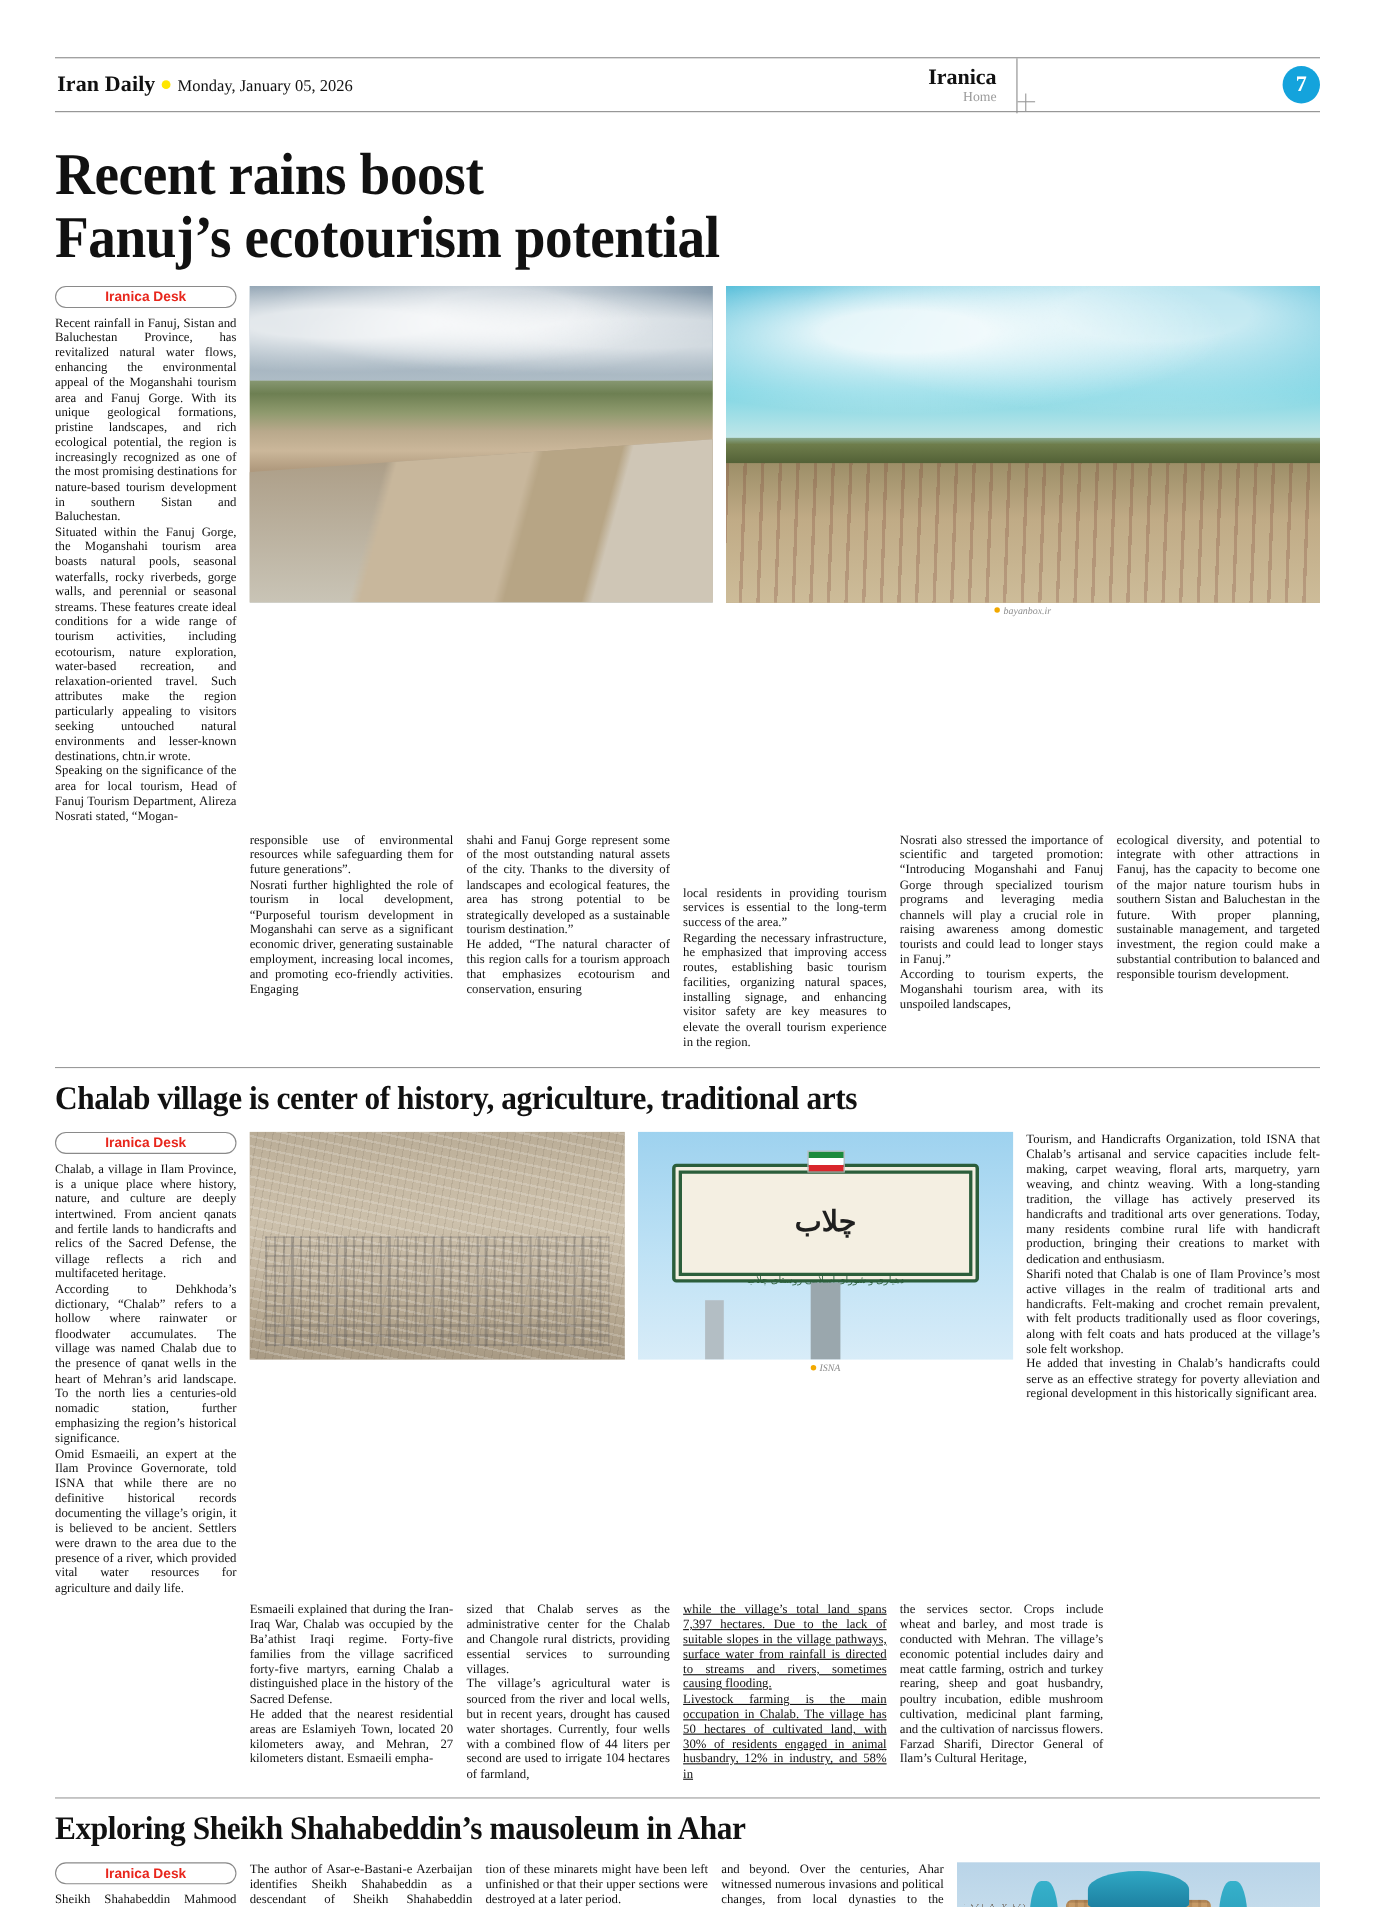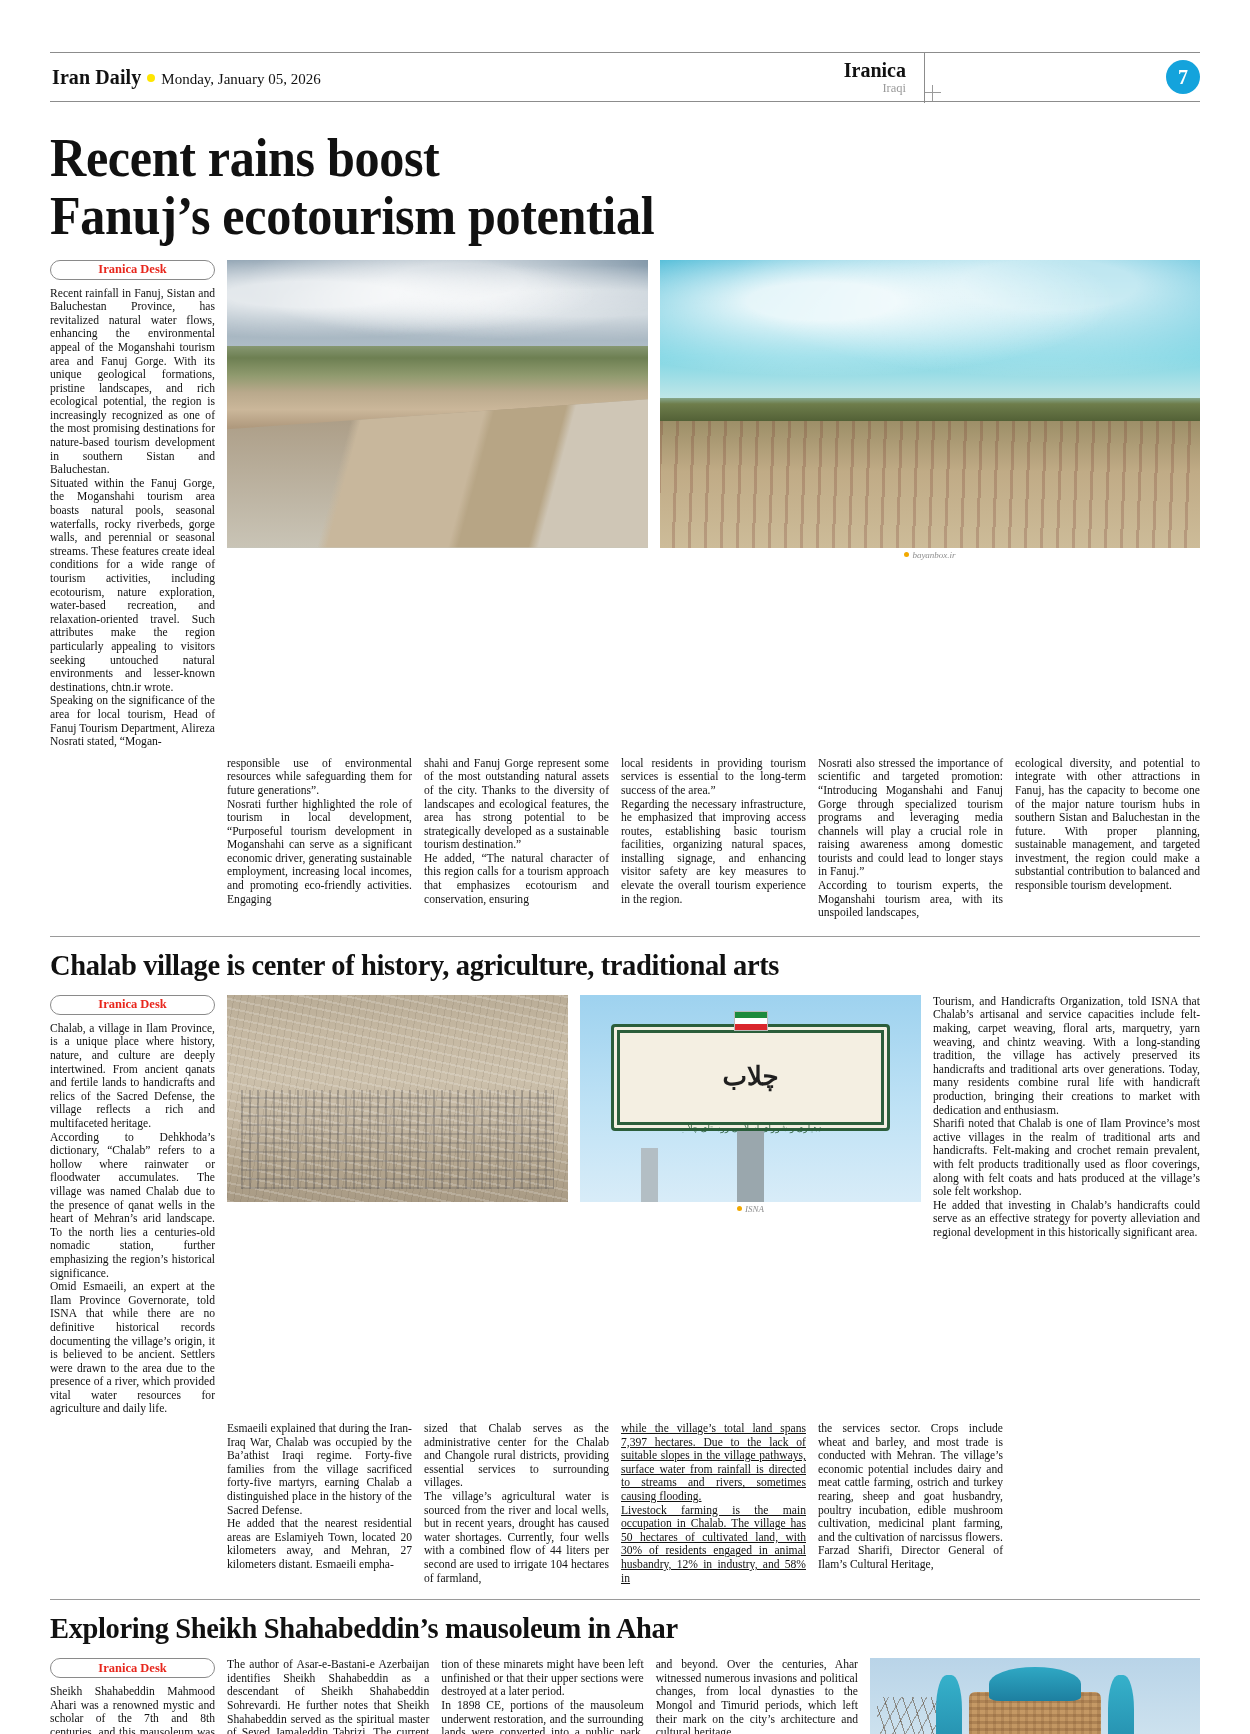--- a/index.html
+++ b/index.html
@@ -74,21 +74,21 @@
   }
 
   
   .desk-pill {
     border: 1px solid #8a8a8a;
     border-radius: 14px;
     height: 20px;
     display: flex; align-items: center; justify-content: center;
     color: #E8261C; font-weight: bold; font-size: 12.5px;
     margin-bottom: 7px;
-    font-family: Liberation Serif, serif;
+    font-family: Liberation Sans, sans-serif;
   }
 
   
   .col-text {
     font-size: 11.6px;
     line-height: 13.6px;
     text-align: justify;
     hyphens: auto;
     -webkit-hyphens: auto;
   }
@@ -210,21 +210,21 @@
   <div class="crop-mark"></div>
 
   <div class="masthead">
     <div class="mast-left">
       <span class="mast-brand">Iran Daily</span>
       <span class="dot-yellow"></span>
       <span class="mast-date">Monday, January 05, 2026</span>
     </div>
     <div class="mast-center">
       <div class="mast-section">Iranica</div>
-      <div class="mast-sub">Iraqi</div>
+      <div class="mast-sub">Home</div>
     </div>
     <div class="page-badge">7</div>
   </div>
 
   <div>
     <div class="headline headline-main">
       <div>Recent rains boost</div>
       <div>Fanuj’s ecotourism potential</div>
     </div>
 
@@ -249,21 +249,21 @@
         </div>
       </div>
     </div>
 
     <div style="display:flex; gap:12px; margin-top:8px;">
       <div style="width:165px; flex:0 0 165px;"></div>
       <div class="col-text" style="flex:1; white-space:pre-line;">responsible use of environmental resources while safeguarding them for future generations”.
 Nosrati further highlighted the role of tourism in local development, “Purposeful tourism development in Moganshahi can serve as a significant economic driver, generating sustainable employment, increasing local incomes, and promoting eco-friendly activities. Engaging</div>
       <div class="col-text" style="flex:1; white-space:pre-line;">shahi and Fanuj Gorge represent some of the most outstanding natural assets of the city. Thanks to the diversity of landscapes and ecological features, the area has strong potential to be strategically developed as a sustainable tourism destination.”
 He added, “The natural character of this region calls for a tourism approach that emphasizes ecotourism and conservation, ensuring</div>
-      <div class="col-text" style="flex:1; white-space:pre-line;">local residents in providing tourism services is essential to the long-term success of the area.”
+      <div class="col-text" style="flex:1; white-space:pre-line;margin-top:48px;">local residents in providing tourism services is essential to the long-term success of the area.”
 Regarding the necessary infrastructure, he emphasized that improving access routes, establishing basic tourism facilities, organizing natural spaces, installing signage, and enhancing visitor safety are key measures to elevate the overall tourism experience in the region.</div>
       <div class="col-text" style="flex:1; white-space:pre-line;">Nosrati also stressed the importance of scientific and targeted promotion: “Introducing Moganshahi and Fanuj Gorge through specialized tourism programs and leveraging media channels will play a crucial role in raising awareness among domestic tourists and could lead to longer stays in Fanuj.”
 According to tourism experts, the Moganshahi tourism area, with its unspoiled landscapes,</div>
       <div class="col-text" style="flex:1; white-space:pre-line;">ecological diversity, and potential to integrate with other attractions in Fanuj, has the capacity to become one of the major nature tourism hubs in southern Sistan and Baluchestan in the future. With proper planning, sustainable management, and targeted investment, the region could make a substantial contribution to balanced and responsible tourism development.</div>
     </div>
   </div>
 
   <div class="sec-rule" style="margin-top:16px;"></div>
   <div>
     <div class="headline headline-sec">Chalab village is center of history, agriculture, traditional arts</div>

